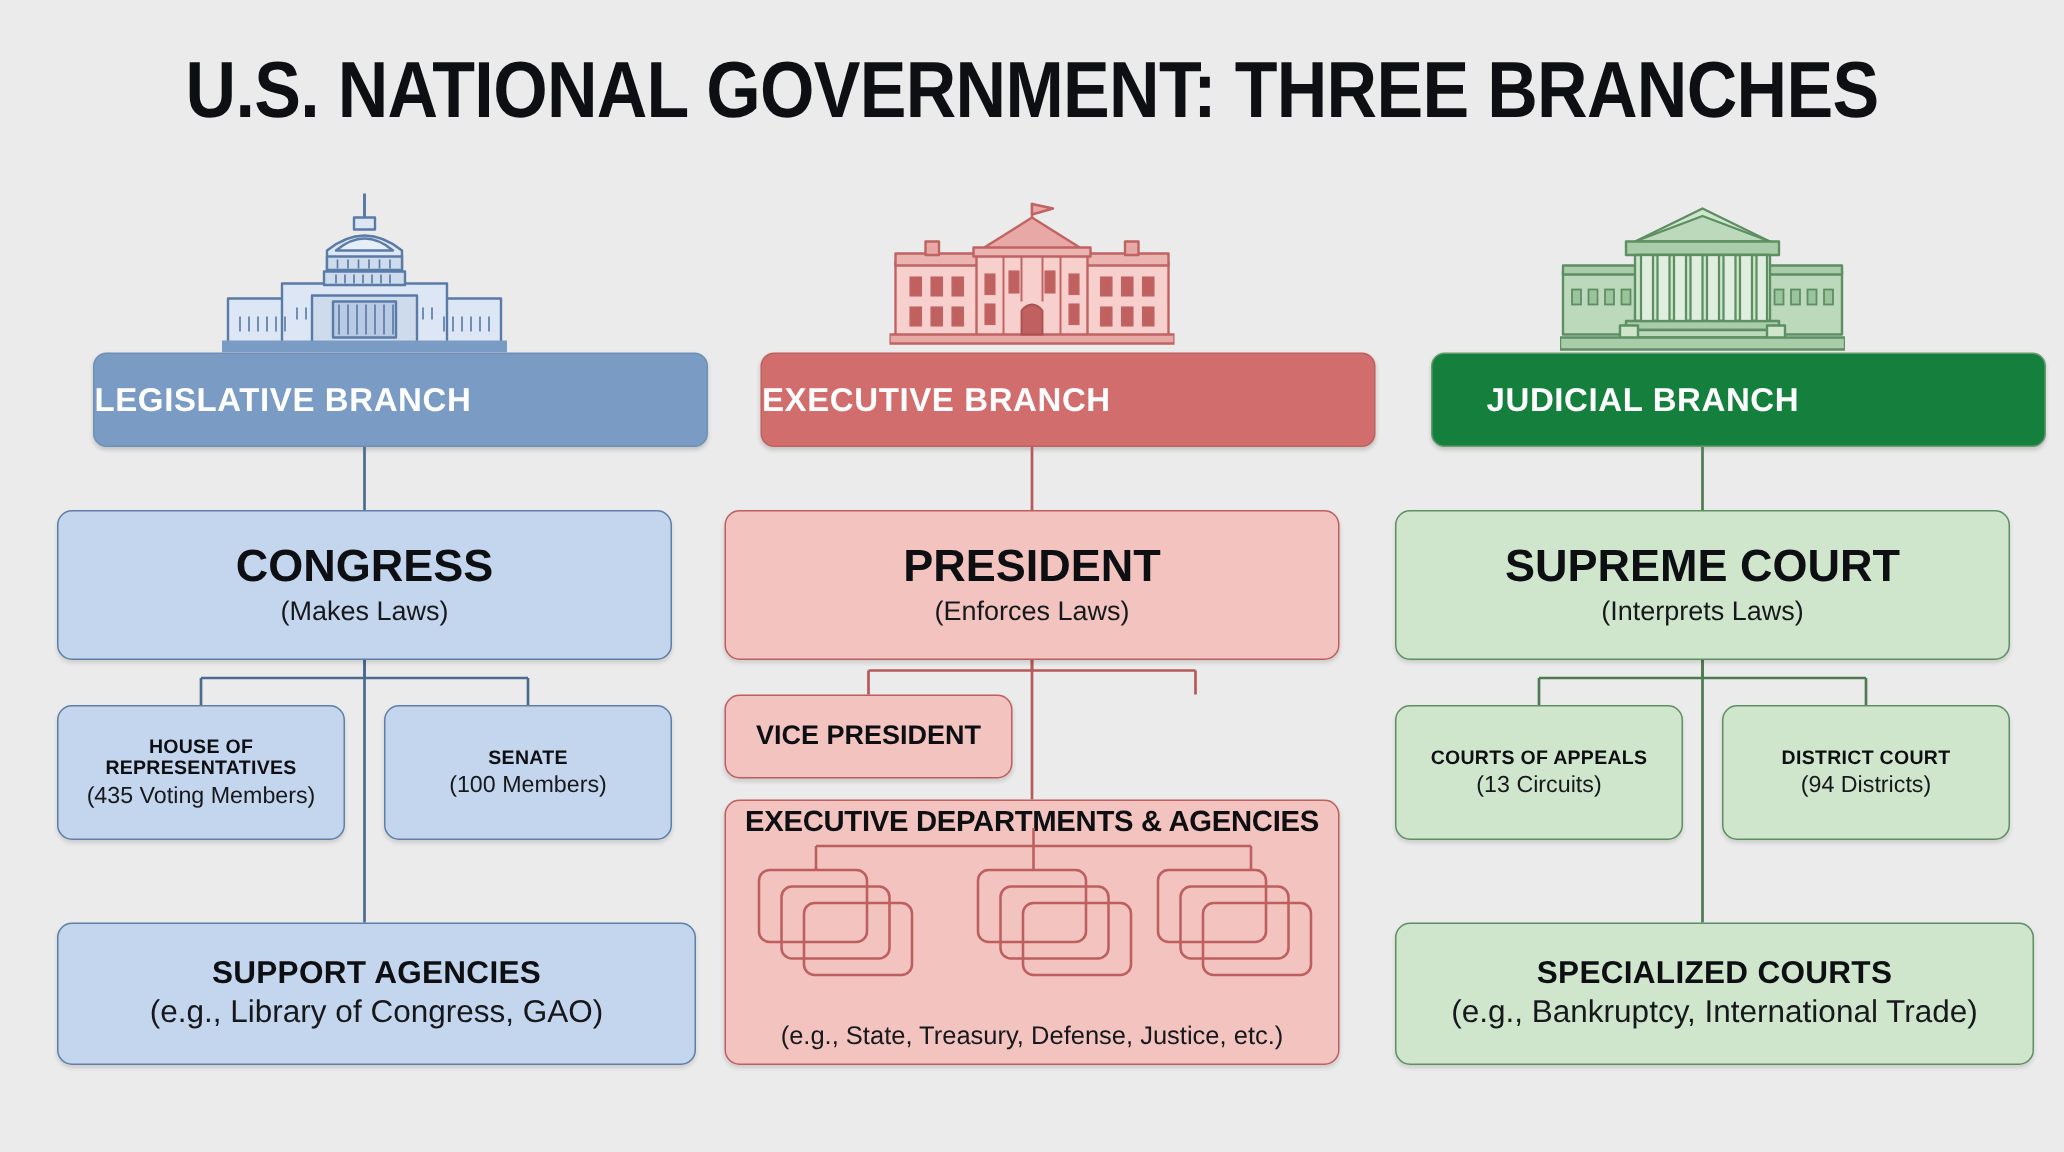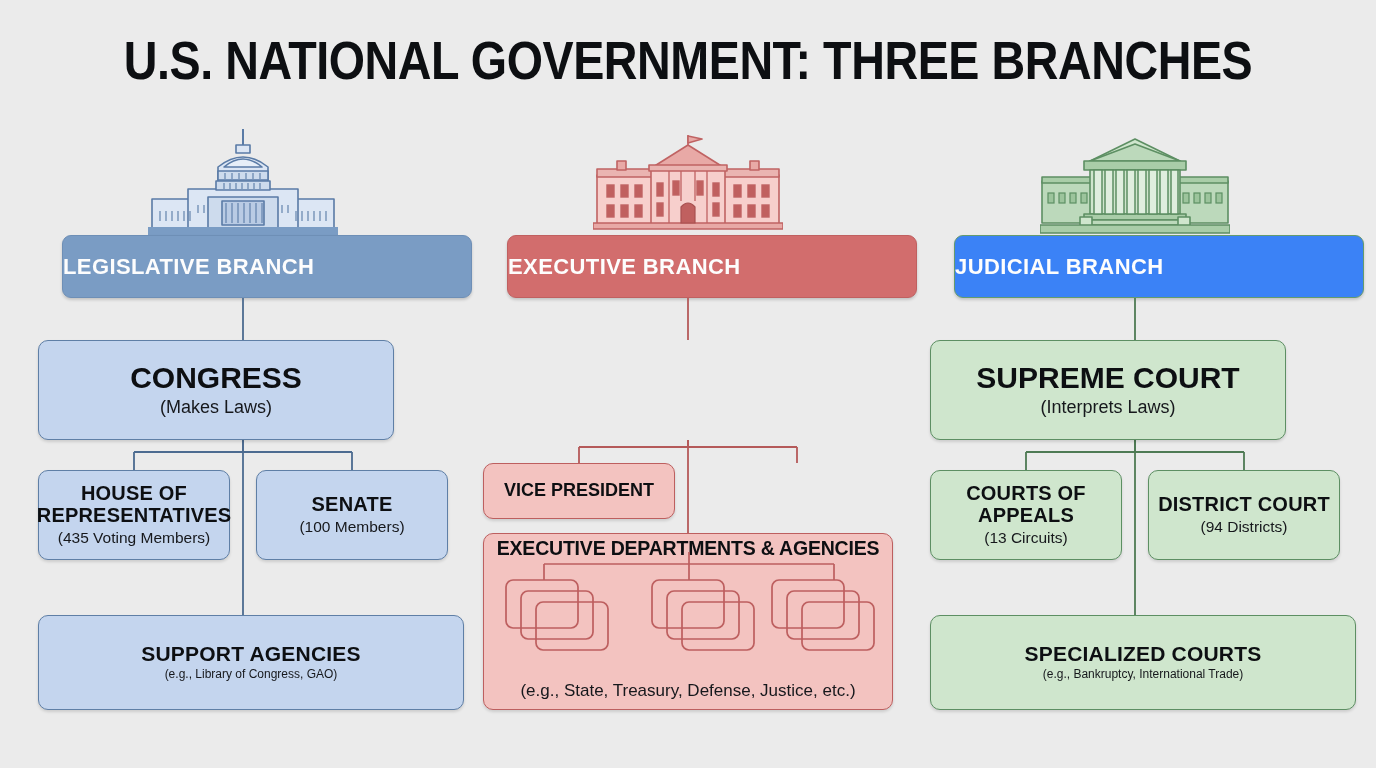--- a/index.html
+++ b/index.html
@@ -45,21 +45,21 @@
     display:flex; align-items:center; 
     color:#fdfdfd;
     font-size:22px;
     font-weight:bold;
     letter-spacing:0.4px;
     box-shadow:0 2px 3px rgba(0,0,0,0.17);
     margin-left:24px;
   }
   .hdr-leg { background:#7a9cc4; border:1px solid #6e8fb6; }
   .hdr-exe { background:#d26d6d; border:1px solid #c06060; }
-  .hdr-jud { background:#3b82f6; border:1px solid #659b6d; }
+  .hdr-jud { background:#15803d; border:1px solid #659b6d;padding-left:36px; }
 
   
   .node {
     position:absolute;
     border-radius:10px;
     display:flex; flex-direction:column;
     align-items:center; justify-content:center;
     text-align:center;
     box-shadow:0 2px 3px rgba(0,0,0,0.13);
     padding:4px 8px;
@@ -72,35 +72,35 @@
   .node .sub {
     line-height:1.15;
     color:#16181c;
     margin-top:3px;
   }
   .n-leg { background:#c4d5ee; border:1.6px solid #5f7fa6; }
   .n-exe { background:#f3c3c0; border:1.6px solid #bd5f5f; }
   .n-jud { background:#cfe6cd; border:1.6px solid #5d8f63; }
 
   
-  .lvl1 { left:0; top:215px; width:356px; height:100px; }
+  .lvl1 { left:0; top:215px; width:410px; height:100px; }
   .lvl1 .main { font-size:30px; }
   .lvl1 .sub  { font-size:18px; }
 
   
   .lvl2 { top:345px; height:90px; }
   .lvl2.left  { left:0;   width:192px; }
   .lvl2.right { left:218px; width:192px; }
-  .lvl2 .main { font-size:20px; letter-spacing:0.2px; }
+  .lvl2 .main { font-size:13px; letter-spacing:0.2px; }
   .lvl2 .sub  { font-size:15.5px; }
 
   
   .lvl3 { left:0; top:490px; width:426px; height:95px; }
   .lvl3 .main { font-size:21px; letter-spacing:0.2px; }
-  .lvl3 .sub  { font-size:12px; }
+  .lvl3 .sub  { font-size:21px; }
 
   
   .exe-vp   { left:0;   top:338px; width:192px; height:56px; }
   .exe-eop  { left:218px; top:338px; width:192px; height:58px; }
   .exe-vp .main  { font-size:18px; }
   .exe-eop .main { font-size:17px; line-height:1.12; }
 
   .exe-depts {
     left:0; top:408px; width:410px; height:177px;
     justify-content:space-between;
@@ -236,20 +236,24 @@
     </div>
 
     <svg class="links">
       <g stroke="#b55a5a" stroke-width="1.8" fill="none">
         <path d="M205 173 V215"></path>
         <path d="M205 315 V322 M96 322 H314 M96 322 V338 M314 322 V338"></path>
         <path d="M205 315 V408"></path>
       </g>
     </svg>
 
+    <div class="node n-exe lvl1">
+      <span class="main">PRESIDENT</span>
+      <span class="sub">(Enforces Laws)</span>
+    </div>
 
     <div class="node n-exe exe-vp">
       <span class="main">VICE PRESIDENT</span>
     </div>
 
 
     <div class="node n-exe exe-depts">
       <svg class="card-stacks" viewBox="0 0 410 100">
         <g stroke="#bd5f5f" stroke-width="1.7" fill="none">
           <path d="M205 0 V12 M60 12 H350 M60 12 V28 M205 12 V28 M350 12 V28"></path>

